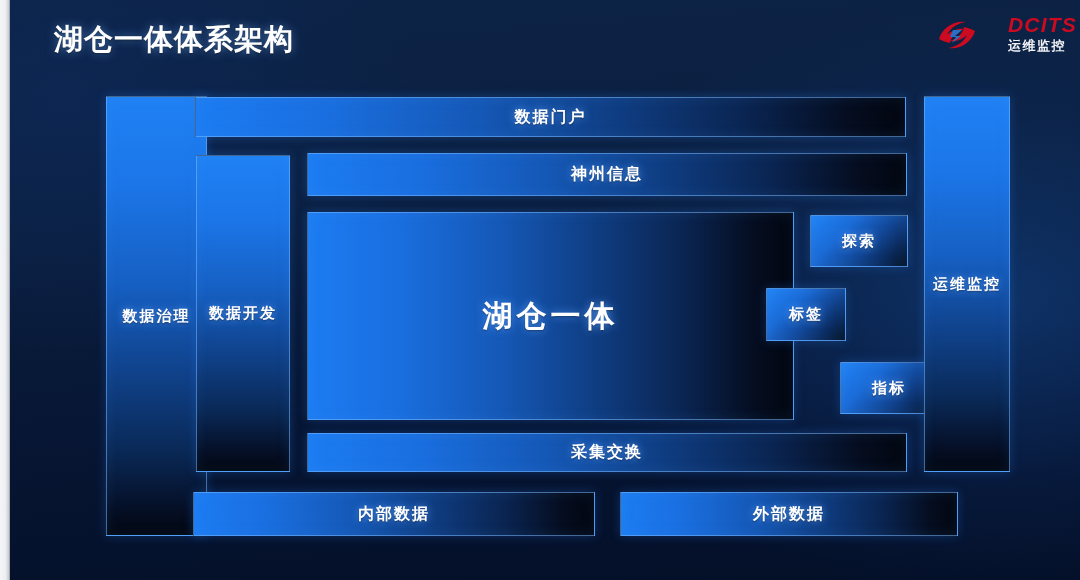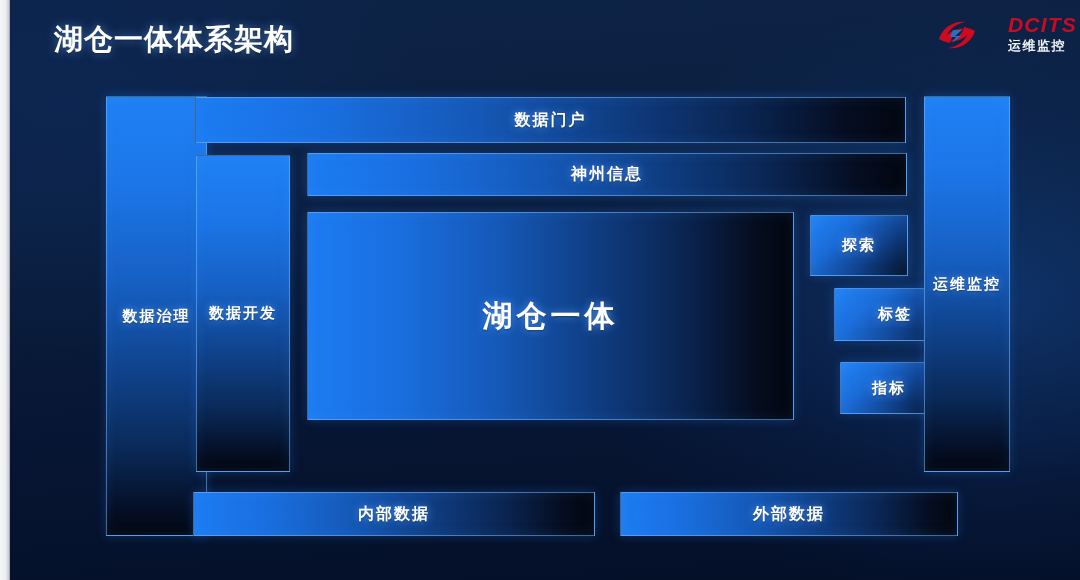--- a/index.html
+++ b/index.html
@@ -154,44 +154,47 @@
   </div>
 
   <div class="blk grad-v fs-col" style="left:82px; top:96px; width:101px; height:440px;margin-left:24px;">
     <span class="lbl">数据治理</span>
   </div>
 
   <div class="blk grad-v fs-col" style="left:196px; top:155px; width:94px; height:317px;">
     <span class="lbl">数据开发</span>
   </div>
 
-  <div class="blk grad-h fs-md" style="left:195px; top:97px; width:711px; height:46px;">
+  <div class="blk grad-h fs-md" style="left:195px; top:97px; width:711px; height:40px;">
     <span class="lbl">数据门户</span>
   </div>
 
   <div class="blk grad-h fs-md" style="left:307px; top:153px; width:600px; height:43px;">
     <span class="lbl">神州信息</span>
   </div>
 
   <div class="blk grad-h fs-lg" style="left:307px; top:212px; width:487px; height:208px;">
     <span class="lbl">湖仓一体</span>
   </div>
 
-  <div class="blk grad-d fs-sm" style="left:810px; top:215px; width:98px; height:61px;">
+  <div class="blk grad-d fs-sm" style="left:810px; top:215px; width:98px; height:52px;">
     <span class="lbl">探索</span>
   </div>
 
-  <div class="blk grad-d fs-sm" style="left:834px; top:288px; width:122px; height:53px;">
+  <div class="blk grad-d fs-sm" style="left:766px; top:288px; width:80px; height:53px;">
     <span class="lbl">标签</span>
   </div>
 
   <div class="blk grad-d fs-sm" style="left:840px; top:362px; width:98px; height:52px;">
     <span class="lbl">指标</span>
   </div>
 
+  <div class="blk grad-h fs-md" style="left:307px; top:433px; width:600px; height:39px;">
+    <span class="lbl">采集交换</span>
+  </div>
 
   <div class="blk grad-v fs-col" style="left:924px; top:96px; width:86px; height:376px;">
     <span class="lbl">运维监控</span>
   </div>
 
   <div class="blk grad-h fs-md" style="left:193px; top:492px; width:402px; height:44px;">
     <span class="lbl">内部数据</span>
   </div>
 
   <div class="blk grad-h fs-md" style="left:620px; top:492px; width:338px; height:44px;">

